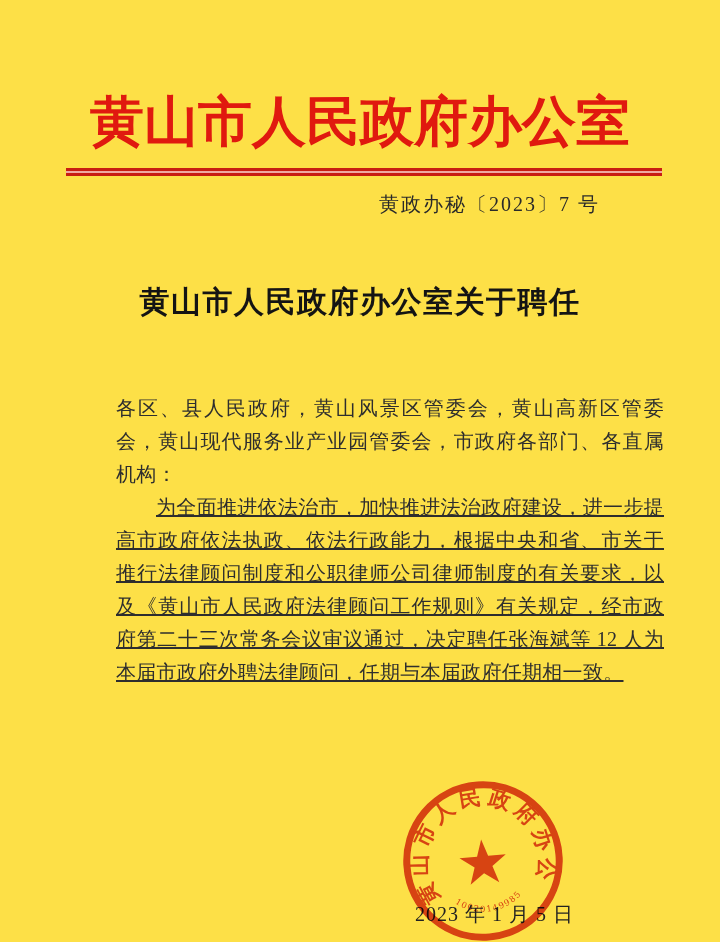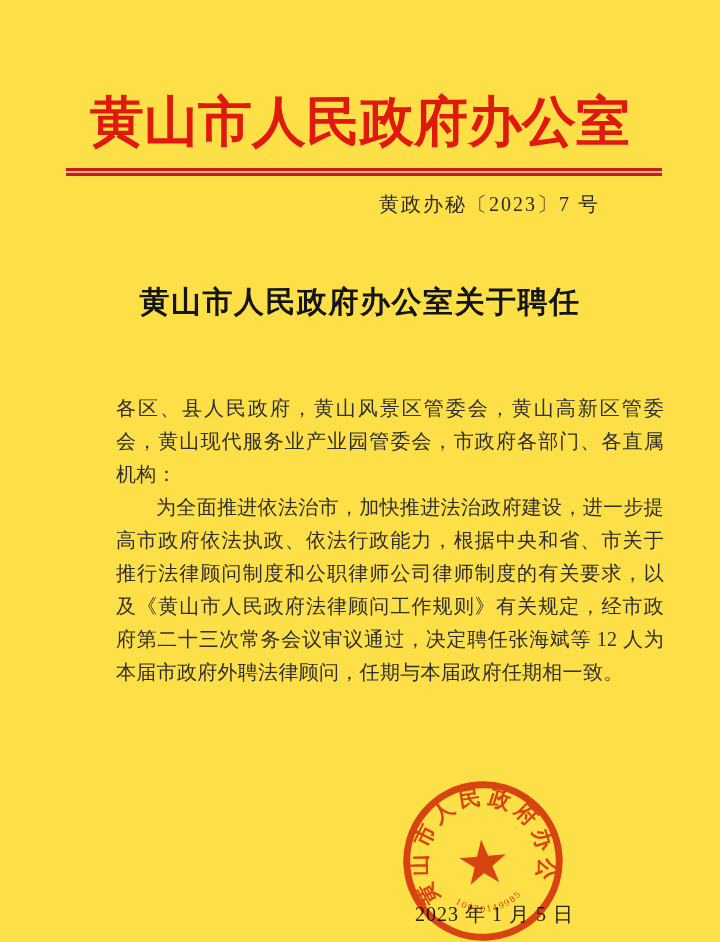--- a/index.html
+++ b/index.html
@@ -44,21 +44,21 @@
     text-align:center;
     font-size:30px;font-weight:bold;color:var(--title-black);
     line-height:41px;letter-spacing:1.5px;
   }
   .body-text{
     position:absolute;top:392px;left:88px;width:548px;
     font-size:20px;line-height:33px;color:var(--text-black);
     text-align:justify;letter-spacing:0.3px;margin-left:28px;
   }
   .body-text p{margin:0;}
-  .body-text p.indent{text-indent:2em;}
+  .body-text p.indent{text-indent:2em;text-decoration:underline;}
   .attachment{
     margin-top:24px;text-indent:2em;
   }
   .issue-date{
     position:absolute;top:901px;left:415px;
     font-size:20px;color:#222;letter-spacing:1px;
     z-index:2;white-space:nowrap;
   }
   .seal{
     position:absolute;top:781px;left:403px;width:160px;height:160px;

